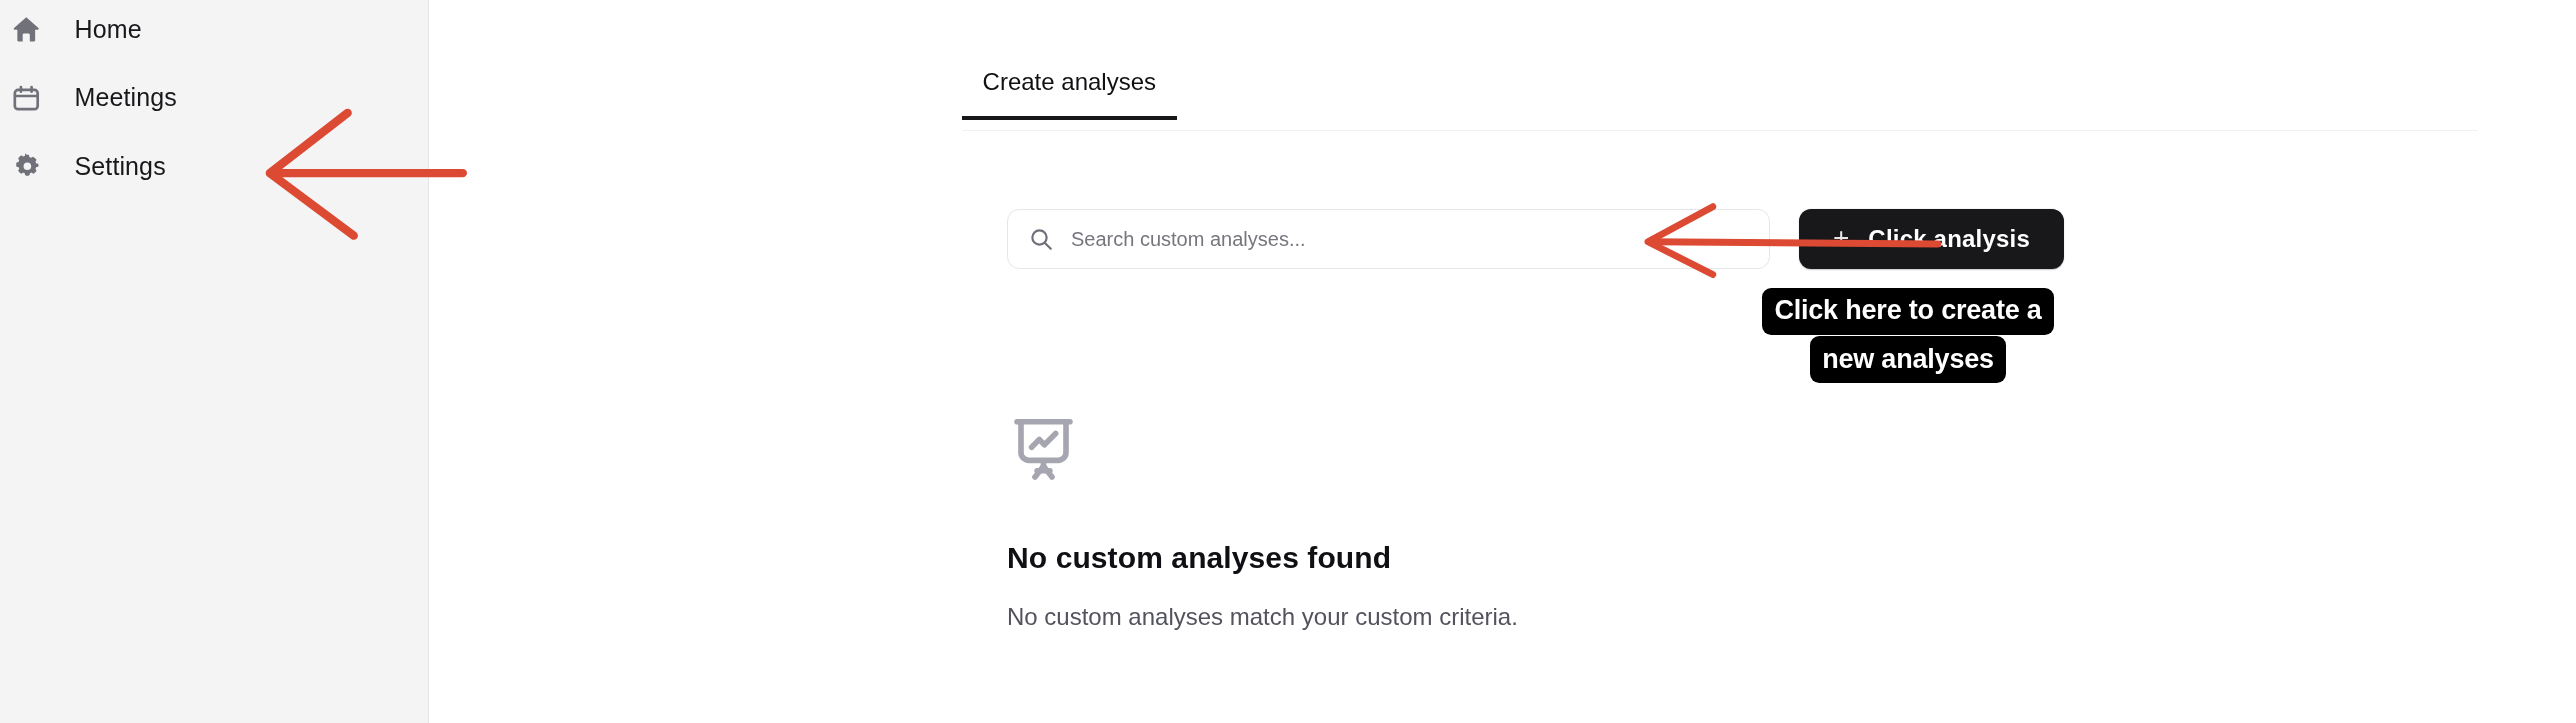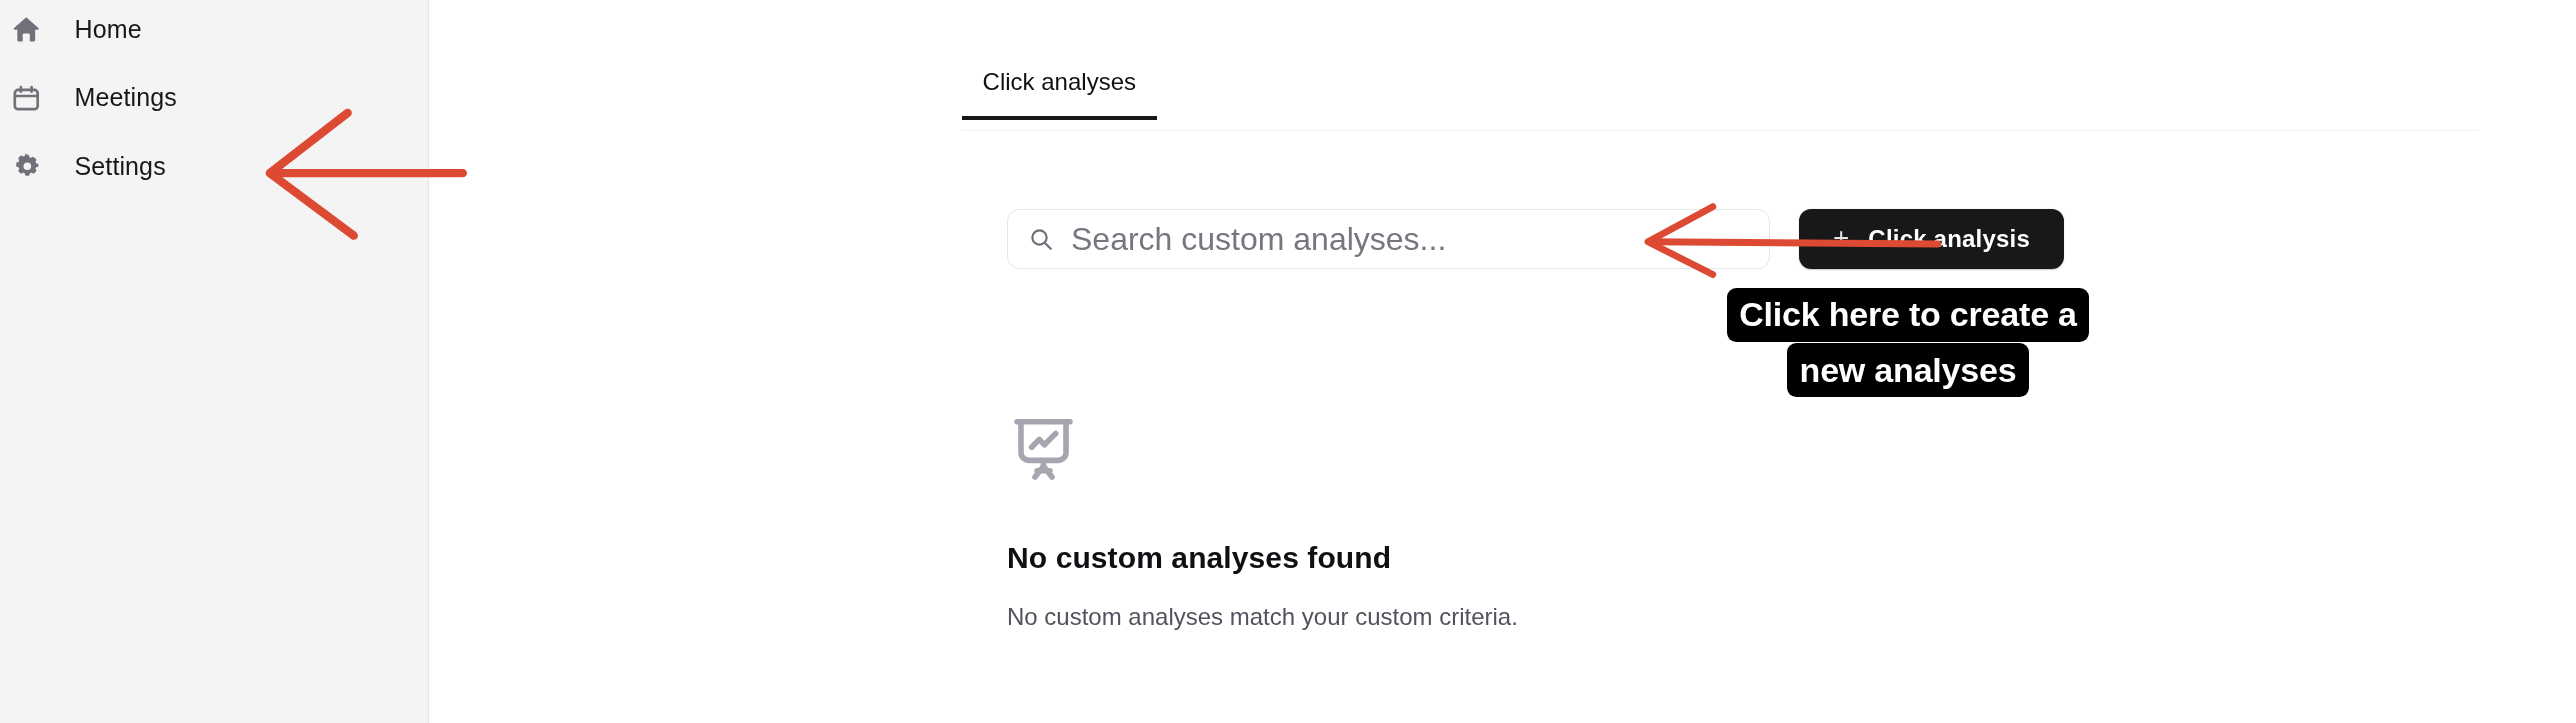--- a/index.html
+++ b/index.html
@@ -126,21 +126,21 @@
     color: #6f6f79;
     display: flex;
     align-items: center;
   }
   #search-input {
     border: 0;
     outline: 0;
     background: transparent;
     margin-left: 17px;
     font-family: inherit;
-    font-size: 32px;
+    font-size: 20px;
     color: #18181b;
     width: 100%;
     padding: 0;
   }
   #search-input::placeholder { color: #76767f; opacity: 1; }
 
   #create-btn {
     margin-left: 29px;
     height: 60px;
     background: #18181b;
@@ -214,21 +214,21 @@
     left: 1717px;
     top: 288px;
     width: 382px;
     text-align: center;
     pointer-events: none;
   }
   #callout .cline {
     display: inline-block;
     background: #000000;
     color: #ffffff;
-    font-size: 34px;
+    font-size: 27px;
     font-weight: bold;
     line-height: 1;
     padding: 9.2px 12.2px 10.7px 12.2px;
     border-radius: 9.2px;
     letter-spacing: -0.2px;
     white-space: nowrap;
   }
   #callout .cline + .cline { margin-top: 1.5px; }
 </style>
 </head>
@@ -267,21 +267,21 @@
         </svg>
       </span>
       <span class="nav-label">Settings</span>
     </div>
 
   </nav>
 
   <main id="main">
 
     <div id="tabbar">
-      <div class="tab active">Click analyses</div>
+      <div class="tab active">Create analyses</div>
     </div>
 
     <div id="toolbar">
 
       <div id="search-box">
         <span class="mag">
           <svg width="26" height="26" viewBox="0 0 24 24" fill="none" stroke="currentColor" stroke-width="2" stroke-linecap="round" aria-hidden="true">
             <circle cx="10.6" cy="10.6" r="6.6"></circle>
             <path d="M15.6 15.6 21 21"></path>
           </svg>

